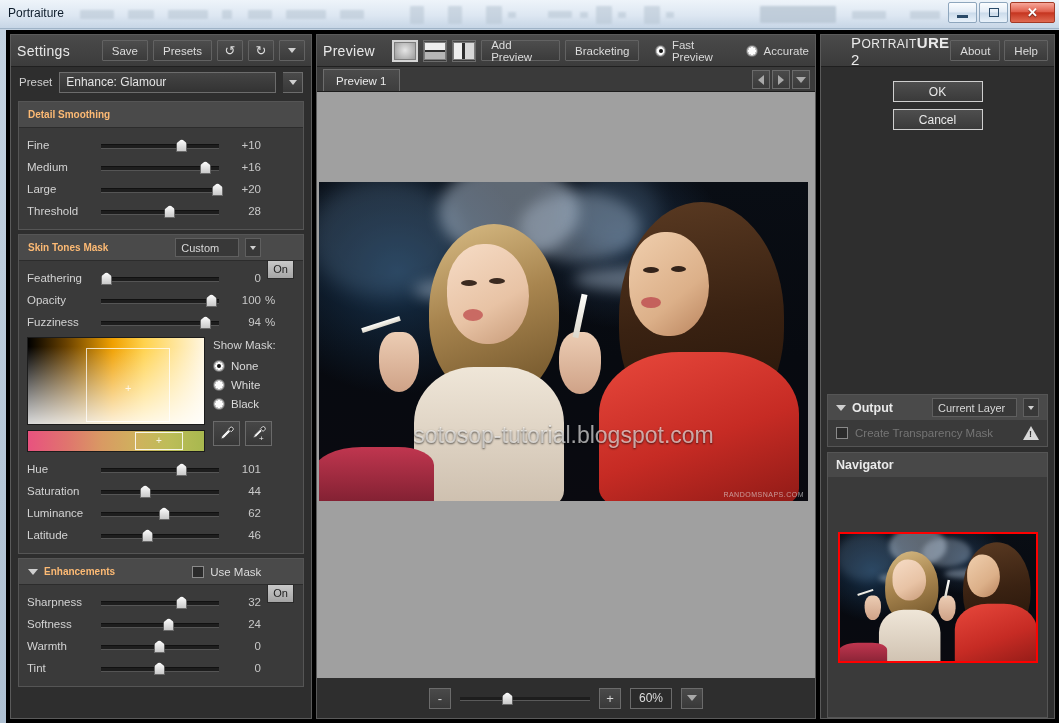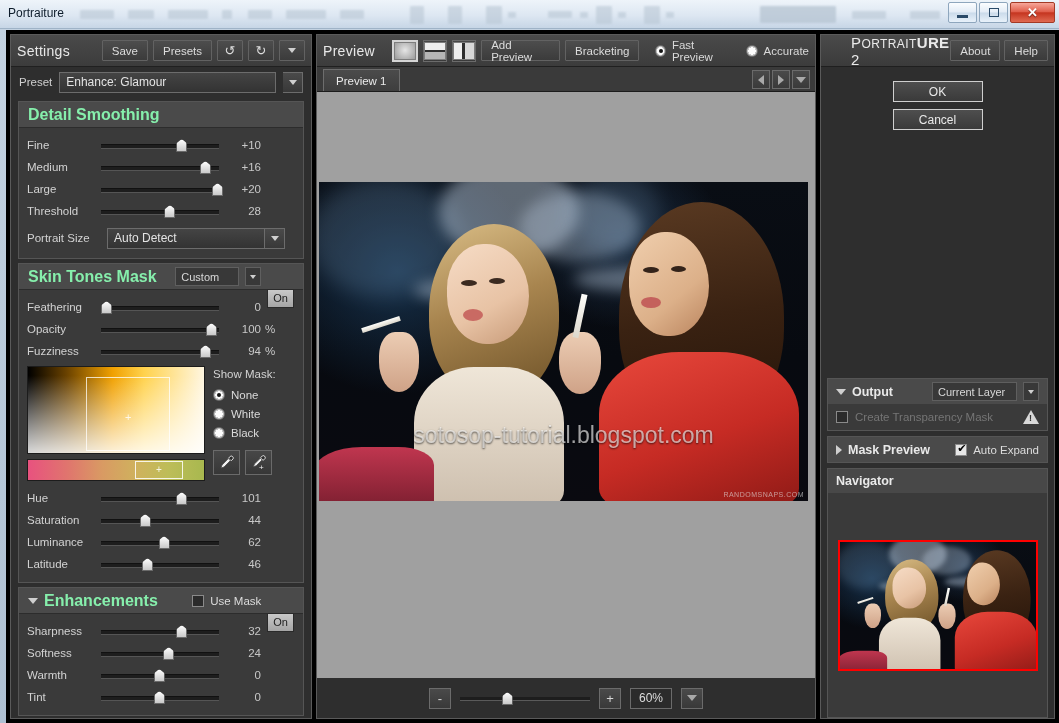--- a/index.html
+++ b/index.html
@@ -80,21 +80,21 @@
     background: linear-gradient(#4a4a4a, #383838);
     display: flex; align-items: center; justify-content: center;
   }
   .caret { width: 0; height: 0; border-left: 4px solid transparent; border-right: 4px solid transparent; border-top: 5px solid #cfcfcf; }
 
   .group { margin: 4px 7px 0 7px; border: 1px solid #555; background: #3a3a3a; }
   .group-hdr {
     height: 26px; background: #4a4a4a; border-bottom: 1px solid #2c2c2c;
     display: flex; align-items: center; padding: 0 9px; gap: 6px;
   }
-  .group-title { font-size: 16px; font-weight: bold; color: #86efac; }
+  .group-title { font-size: 10px; font-weight: bold; color: #fdba74; }
   .group-body { padding: 6px 0 7px 0; }
 
   .srow { height: 22px; display: flex; align-items: center; padding: 0 8px; }
   .slabel { width: 74px; font-size: 11.5px; color: #d2d2d2; }
   .strack { position: relative; width: 118px; height: 14px; display: flex; align-items: center; }
   .strack::before {
     content: ""; position: absolute; left: 0; right: 0; top: 6px; height: 3px;
     background: #1d1d1d; border-top: 1px solid #111; border-bottom: 1px solid #555;
   }
   .sknob {
@@ -327,27 +327,20 @@
               <span class="sknob" style="left:calc(100% - 7px)"></span>
             </span>
           <span class="sval">+20</span>
         </div>
         <div class="srow">
           <span class="slabel">Threshold</span>
           <span class="strack">
               <span class="sknob" style="left:calc(58% - 5px)"></span>
             </span>
           <span class="sval">28</span>
-        </div>
-        <div class="srow" style="height:26px; margin-top:3px;">
-          <span class="slabel" style="width:80px">Portrait Size</span>
-          <div class="combo" style="flex:none; width:158px;">Auto Detect</div>
-          <div class="combo-arrow">
-              <span class="caret"></span>
-            </div>
         </div>
       </div>
     </div>
 
     <div class="group">
       <div class="group-hdr">
         <span class="group-title">Skin Tones Mask</span>
         <div style="flex:1"></div>
         <div class="mini-combo" style="width:64px">Custom</div>
         <div class="mini-combo" style="width:16px; justify-content:center;">
@@ -616,29 +609,20 @@
           </div>
       </div>
       <div class="rbody">
         <span class="chk"></span>
         <span class="dis">Create Transparency Mask</span>
         <div style="flex:1"></div>
         <span class="warn-tri"></span>
       </div>
     </div>
 
-    <div class="rgroup" style="margin-top:5px">
-      <div class="rhdr">
-        <span class="tri-closed"></span>
-        <span class="rtitle">Mask Preview</span>
-        <div style="flex:1"></div>
-        <span class="chk on"></span>
-        <span style="font-size:11.5px;color:#dcdcdc">Auto Expand</span>
-      </div>
-    </div>
 
     <div id="navbox">
       <div id="navhdr">
         <span class="rtitle">Navigator</span>
       </div>
       <div id="navview">
         <div id="navthumb">
           <div class="scene" style="transform:scale(.41);transform-origin:top left;width:489px;height:319px">
             <div class="sc-bg"></div>
             <div class="sc-smoke2" style="left:-10px;top:-5px;width:150px;height:120px;opacity:.5"></div>

